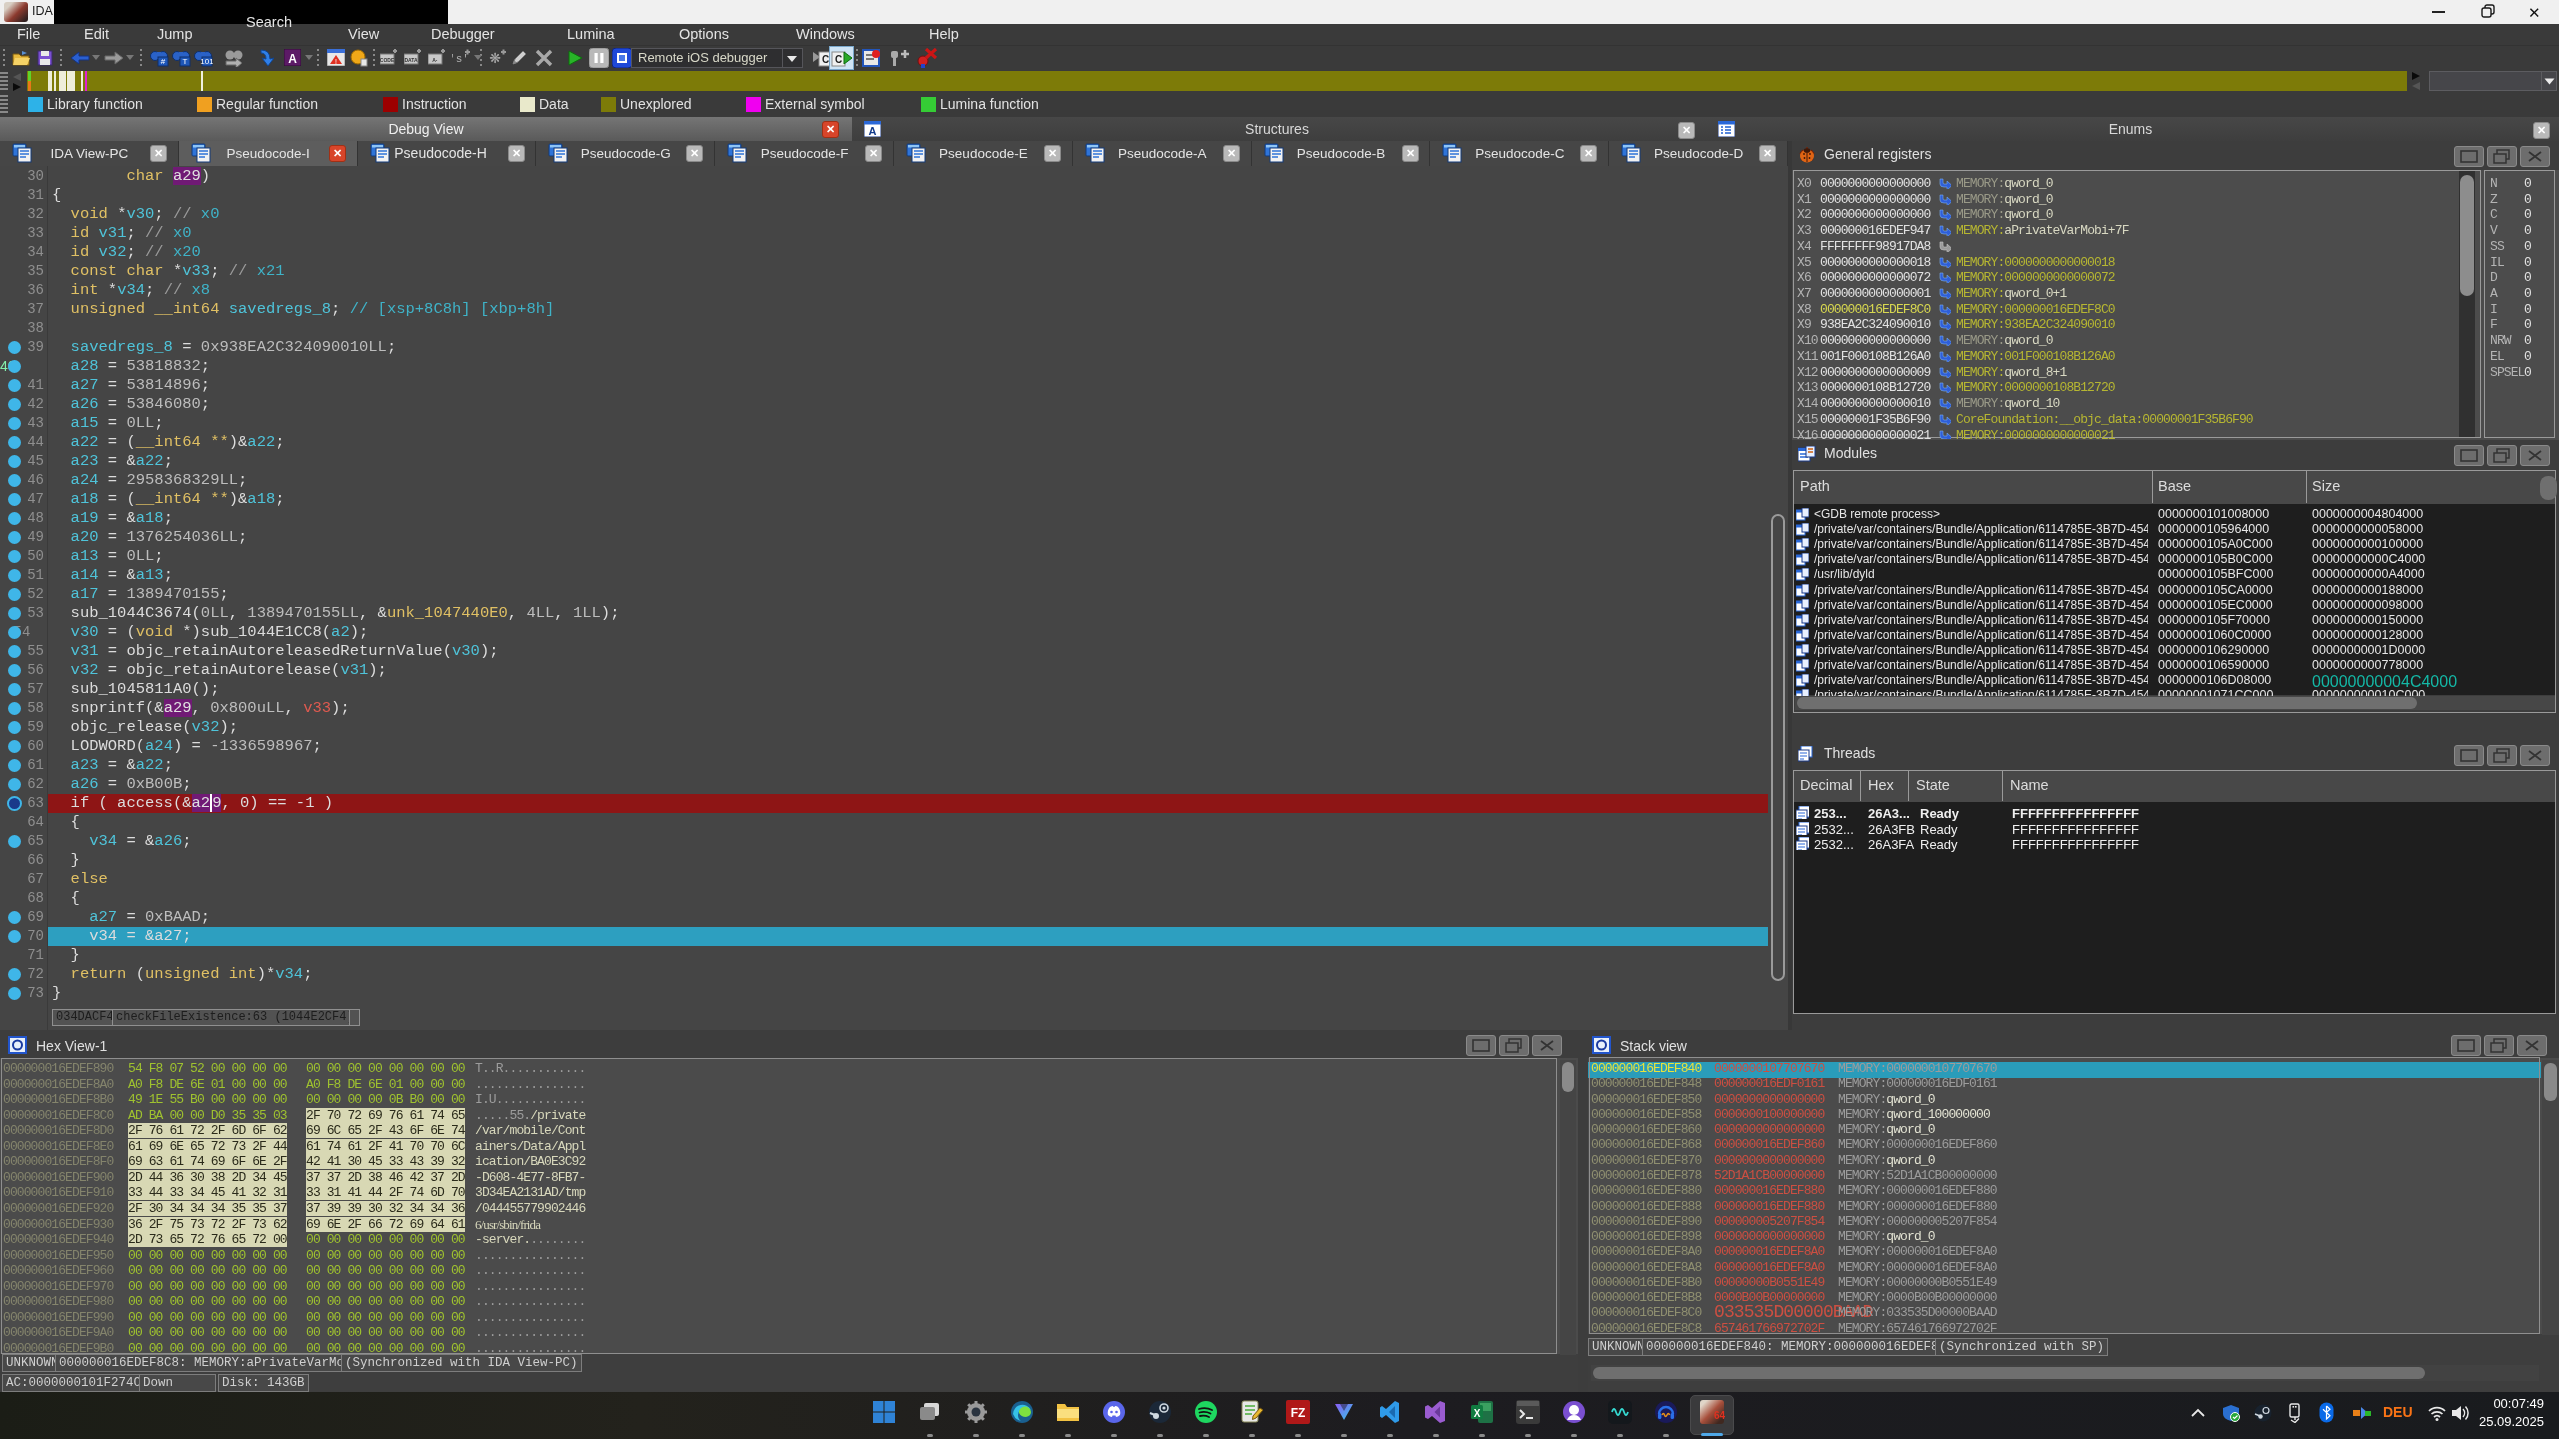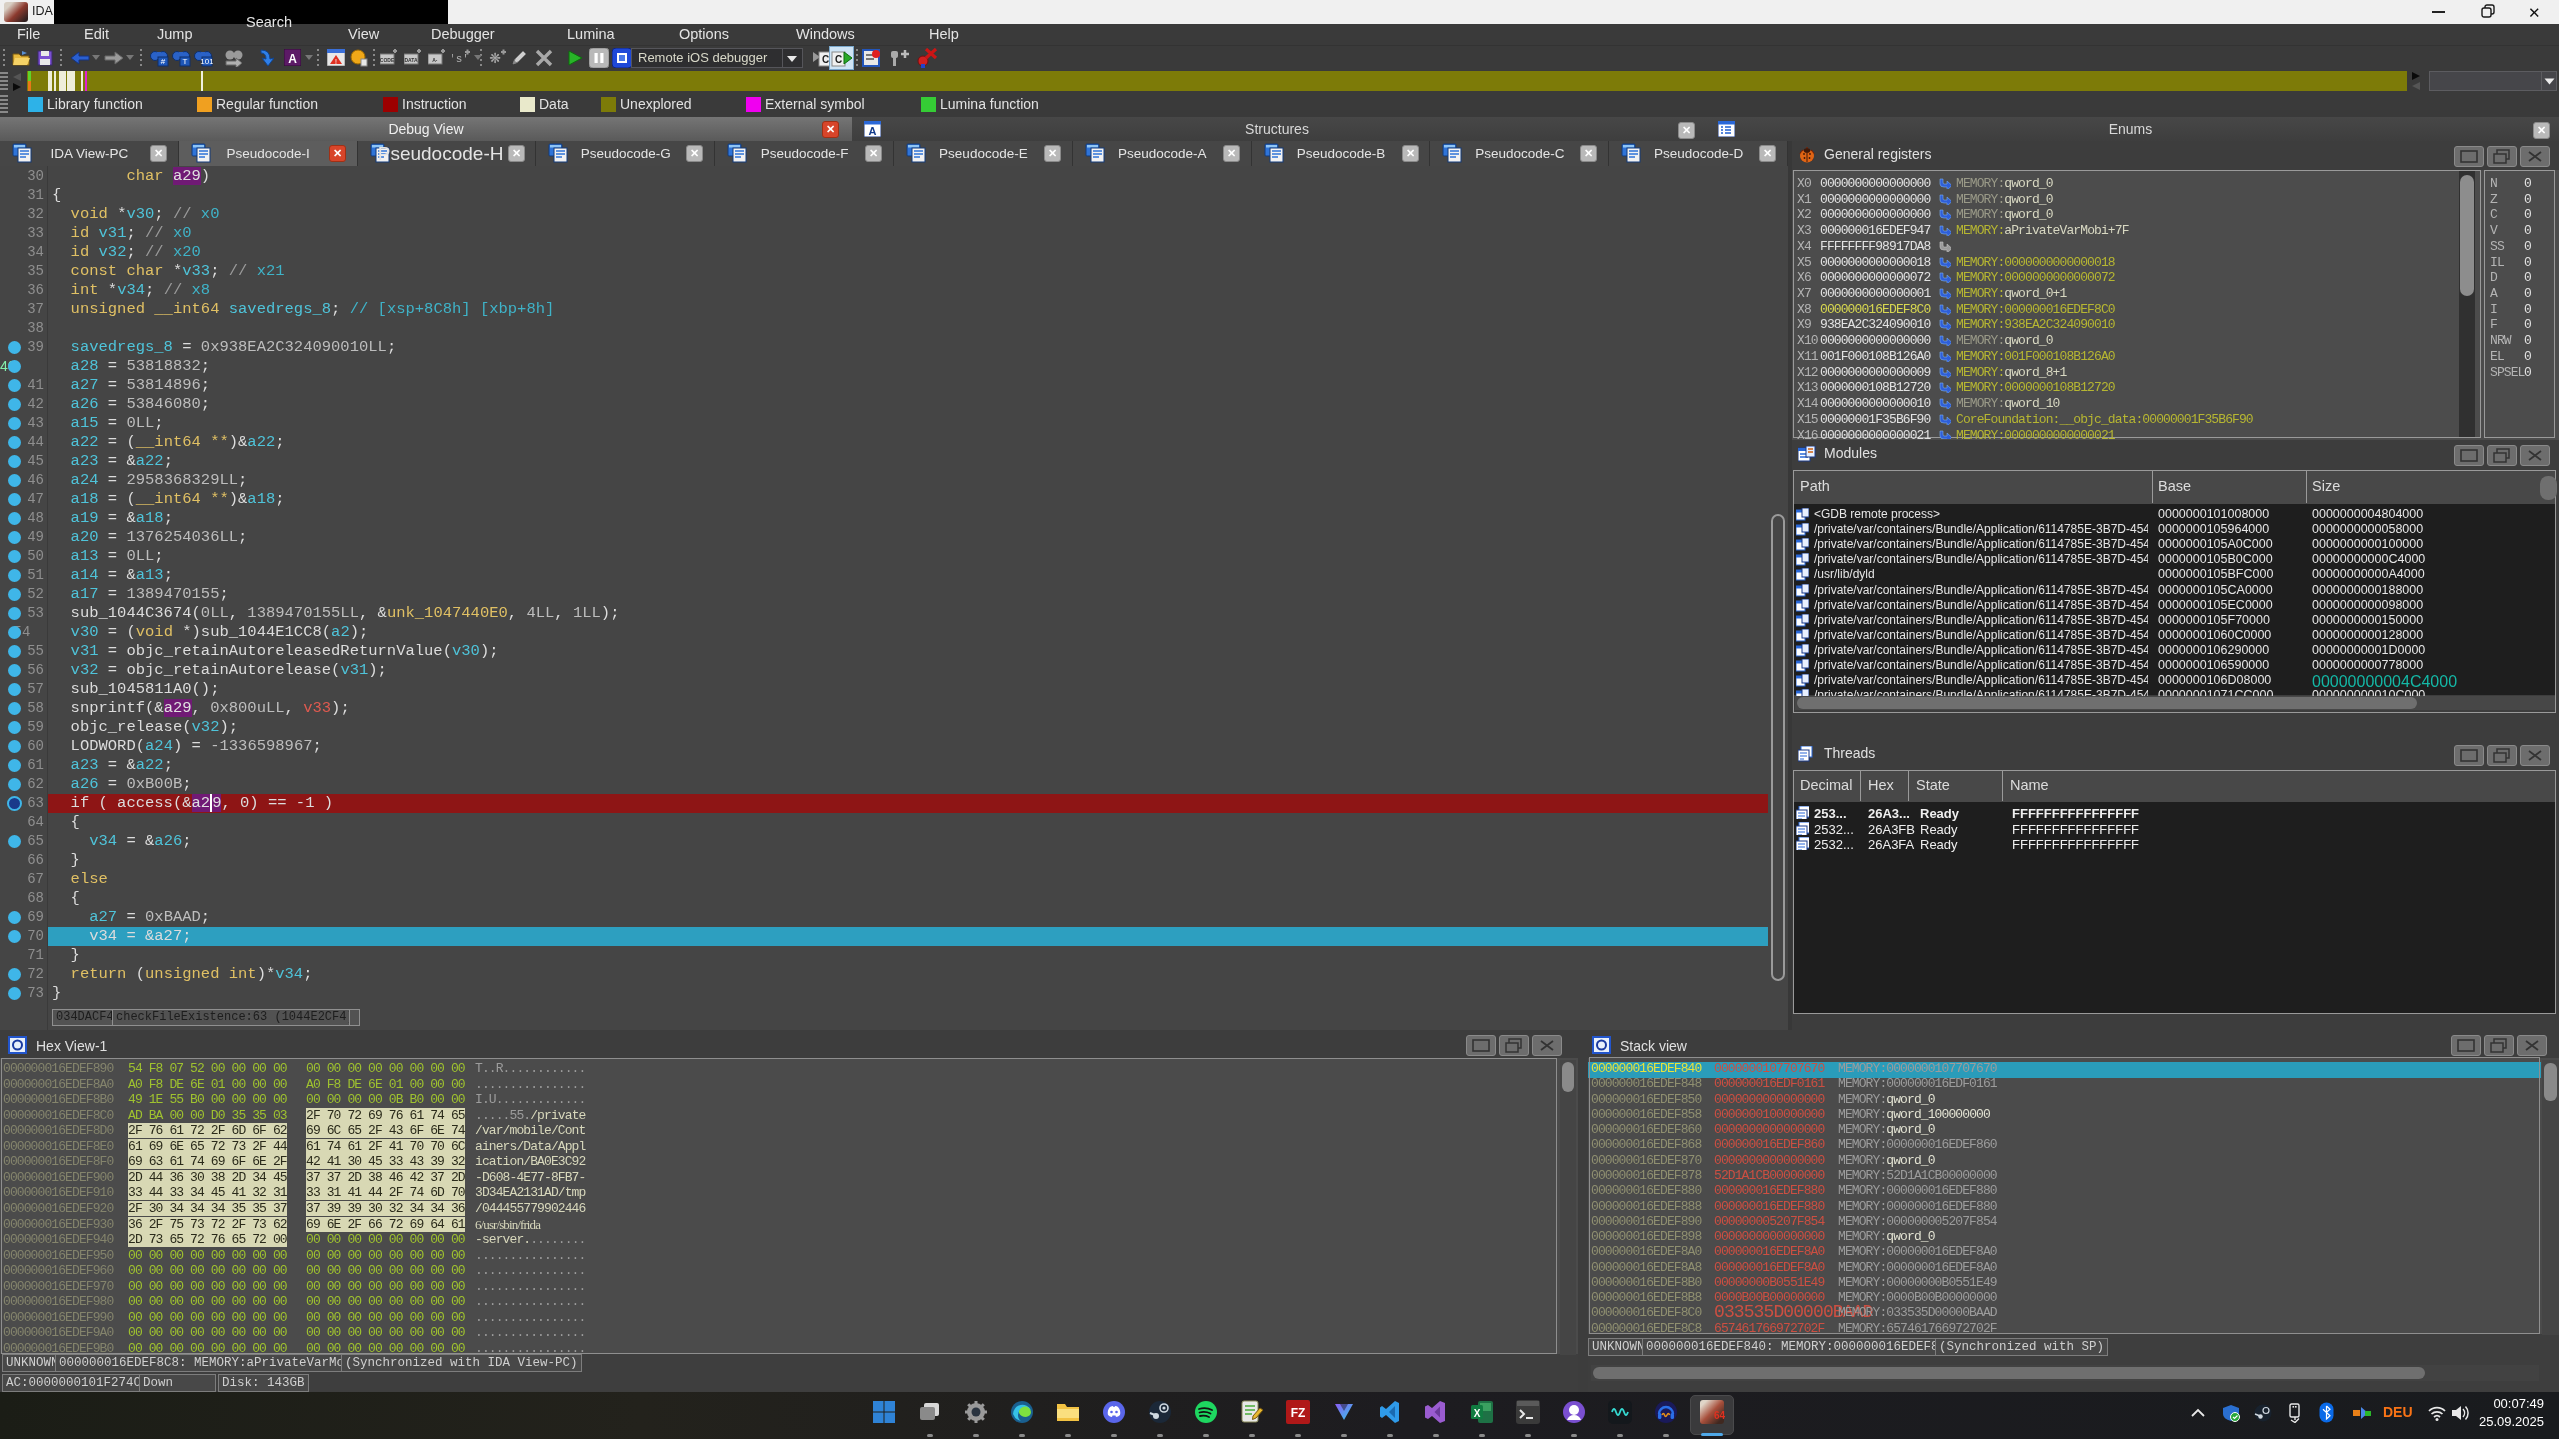--- a/index.html
+++ b/index.html
@@ -275,21 +275,21 @@
   </svg>
 <div style="position:absolute;left:178.8px;top:141px;width:178.8px;height:25px;color:#e4e4e4;font-size:13.5px;text-align:center;line-height:25px">Pseudocode-I</div>
 <div class="tabx" style="left:329px;top:145px;background:#d8452a;border-color:#a03015">✕</div>
 <div style="position:absolute;left:357.6px;top:141px;width:178.8px;height:25px;background:#464646;border-right:1px solid #333"></div>
 <svg style="position:absolute;left:369.6px;top:143px" width="20" height="20" viewBox="0 0 20 20">
     <rect x="1" y="1" width="13" height="12" rx="1" fill="#2f74d8" stroke="#123a7a"></rect>
     <rect x="2" y="2" width="11" height="2.5" fill="#8ec4f5"></rect>
     <rect x="6" y="5" width="13" height="14" fill="#f2f2f2" stroke="#123a7a"></rect>
     <path d="M8 8 h9 M8 11 h9 M8 14 h6" stroke="#2f74d8" stroke-width="1.6"></path>
   </svg>
-<div style="position:absolute;left:357.6px;top:141px;width:166px;height:25px;color:#e4e4e4;font-size:19px;text-align:center;line-height:25px">Pseudocode-H</div>
+<div style="position:absolute;left:357.6px;top:141px;width:166px;height:25px;color:#e4e4e4;font-size:14px;text-align:center;line-height:25px">Pseudocode-H</div>
 <div class="tabx" style="left:508px;top:145px">✕</div>
 <div style="position:absolute;left:536.4000000000001px;top:141px;width:178.8px;height:25px;background:#464646;border-right:1px solid #333"></div>
 <svg style="position:absolute;left:548.4000000000001px;top:143px" width="20" height="20" viewBox="0 0 20 20">
     <rect x="1" y="1" width="13" height="12" rx="1" fill="#2f74d8" stroke="#123a7a"></rect>
     <rect x="2" y="2" width="11" height="2.5" fill="#8ec4f5"></rect>
     <rect x="6" y="5" width="13" height="14" fill="#f2f2f2" stroke="#123a7a"></rect>
     <path d="M8 8 h9 M8 11 h9 M8 14 h6" stroke="#2f74d8" stroke-width="1.6"></path>
   </svg>
 <div style="position:absolute;left:536.4000000000001px;top:141px;width:178.8px;height:25px;color:#e4e4e4;font-size:13.5px;text-align:center;line-height:25px">Pseudocode-G</div>
 <div class="tabx" style="left:686px;top:145px">✕</div>

